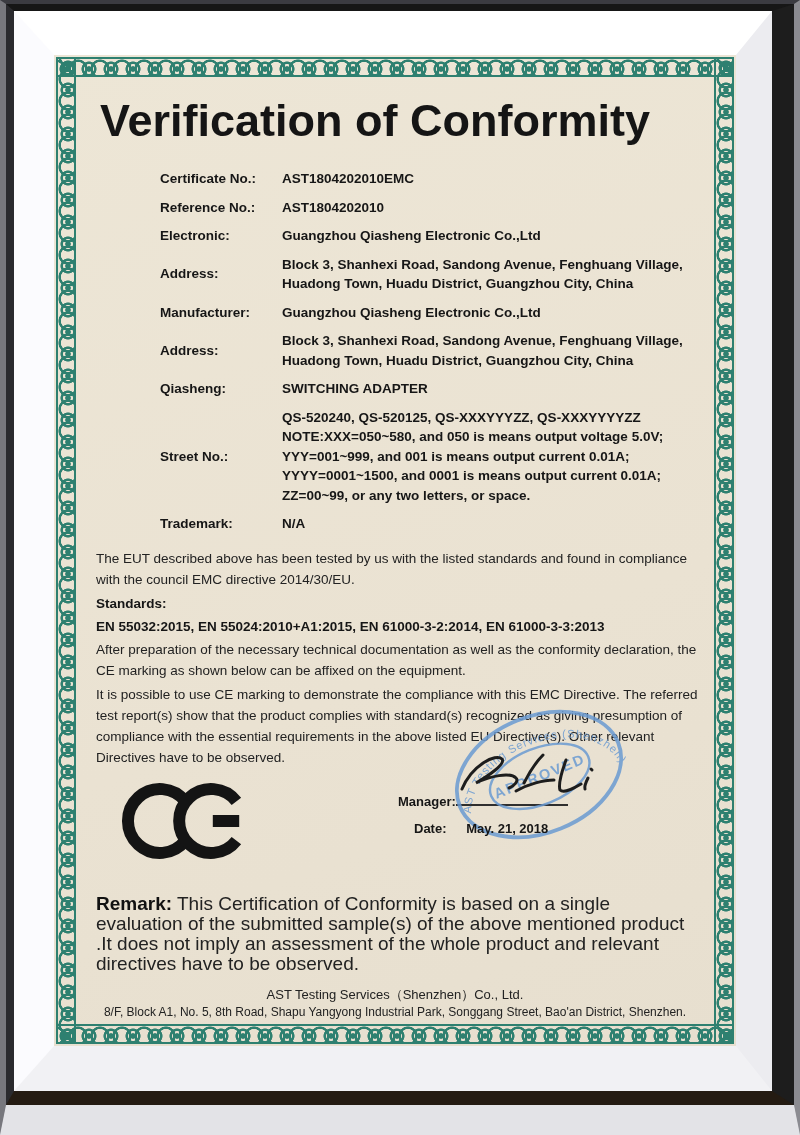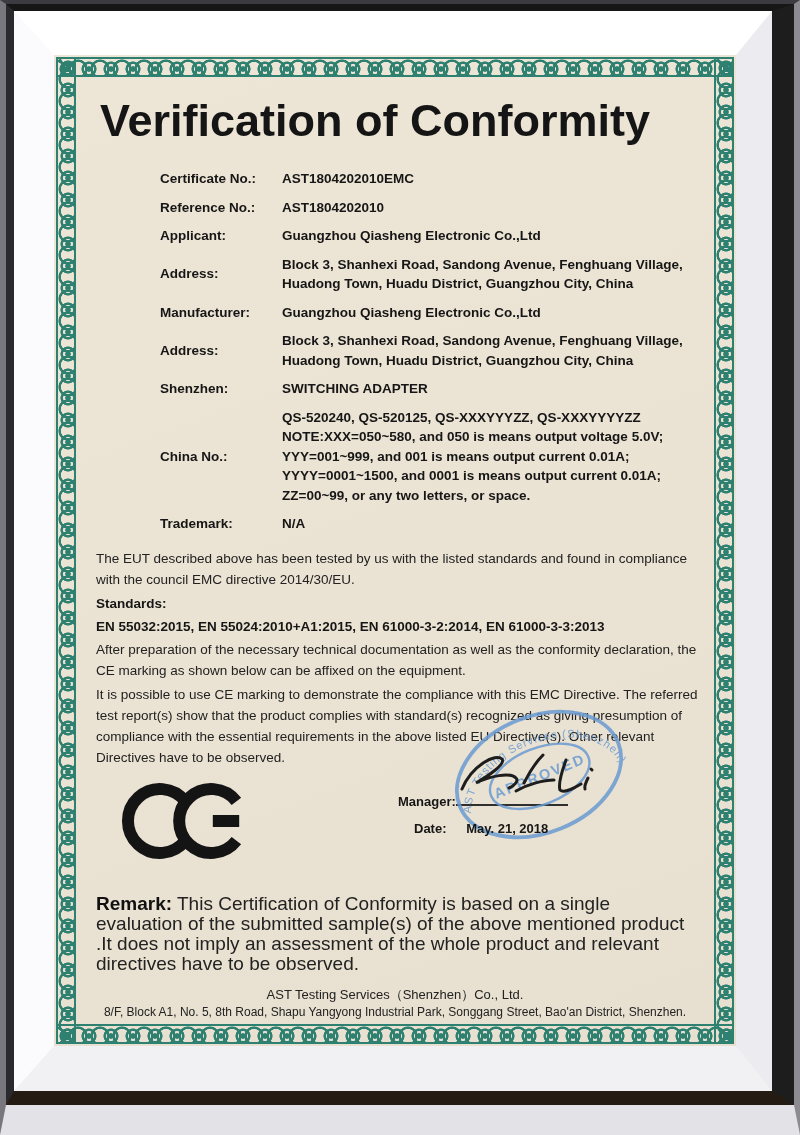--- a/index.html
+++ b/index.html
@@ -80,43 +80,43 @@
         <div class="fields">
           <div class="field-row">
             <div class="field-label">Certificate No.:</div>
             <div class="field-value">AST1804202010EMC</div>
           </div>
           <div class="field-row">
             <div class="field-label">Reference No.:</div>
             <div class="field-value">AST1804202010</div>
           </div>
           <div class="field-row">
-            <div class="field-label">Applicant:</div>
+            <div class="field-label">Electronic:</div>
             <div class="field-value">Guangzhou Qiasheng Electronic Co.,Ltd</div>
           </div>
           <div class="field-row center">
             <div class="field-label">Address:</div>
             <div class="field-value">Block 3, Shanhexi Road, Sandong Avenue, Fenghuang Village,
 Huadong Town, Huadu District, Guangzhou City, China</div>
           </div>
           <div class="field-row">
             <div class="field-label">Manufacturer:</div>
             <div class="field-value">Guangzhou Qiasheng Electronic Co.,Ltd</div>
           </div>
           <div class="field-row center">
             <div class="field-label">Address:</div>
             <div class="field-value">Block 3, Shanhexi Road, Sandong Avenue, Fenghuang Village,
 Huadong Town, Huadu District, Guangzhou City, China</div>
           </div>
           <div class="field-row">
-            <div class="field-label">Shenzhen:</div>
+            <div class="field-label">Qiasheng:</div>
             <div class="field-value">SWITCHING ADAPTER</div>
           </div>
           <div class="field-row center">
-            <div class="field-label">China No.:</div>
+            <div class="field-label">Street No.:</div>
             <div class="field-value">QS-520240, QS-520125, QS-XXXYYYZZ, QS-XXXYYYYZZ
 NOTE:XXX=050~580, and 050 is means output voltage 5.0V;
 YYY=001~999, and 001 is means output current 0.01A;
 YYYY=0001~1500, and 0001 is means output current 0.01A;
 ZZ=00~99, or any two letters, or space.</div>
           </div>
           <div class="field-row">
             <div class="field-label">Trademark:</div>
             <div class="field-value">N/A</div>
           </div>

